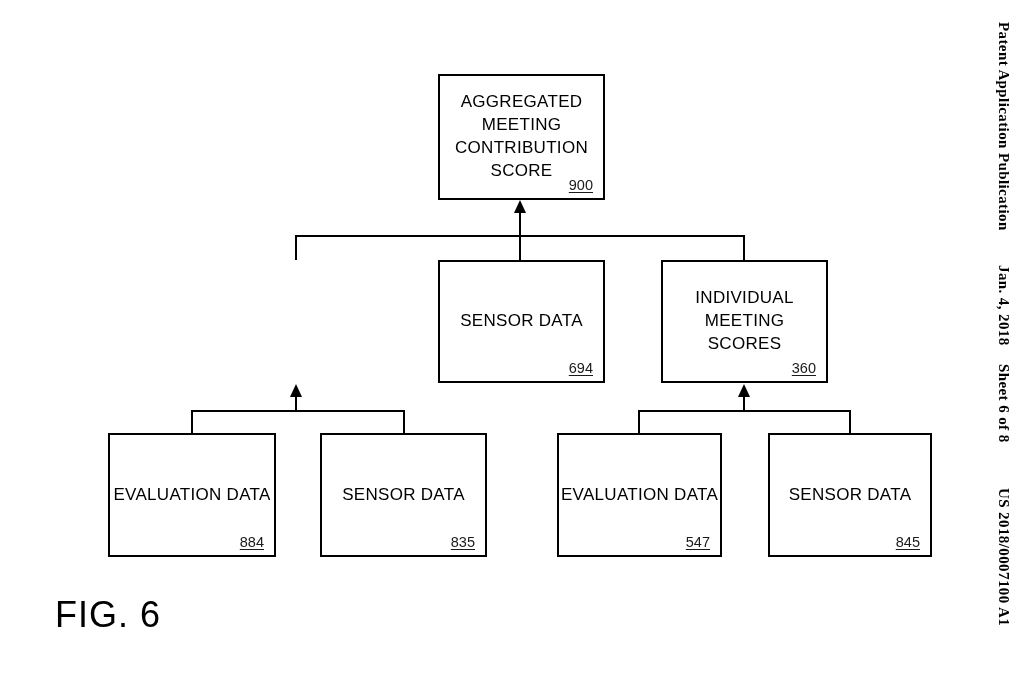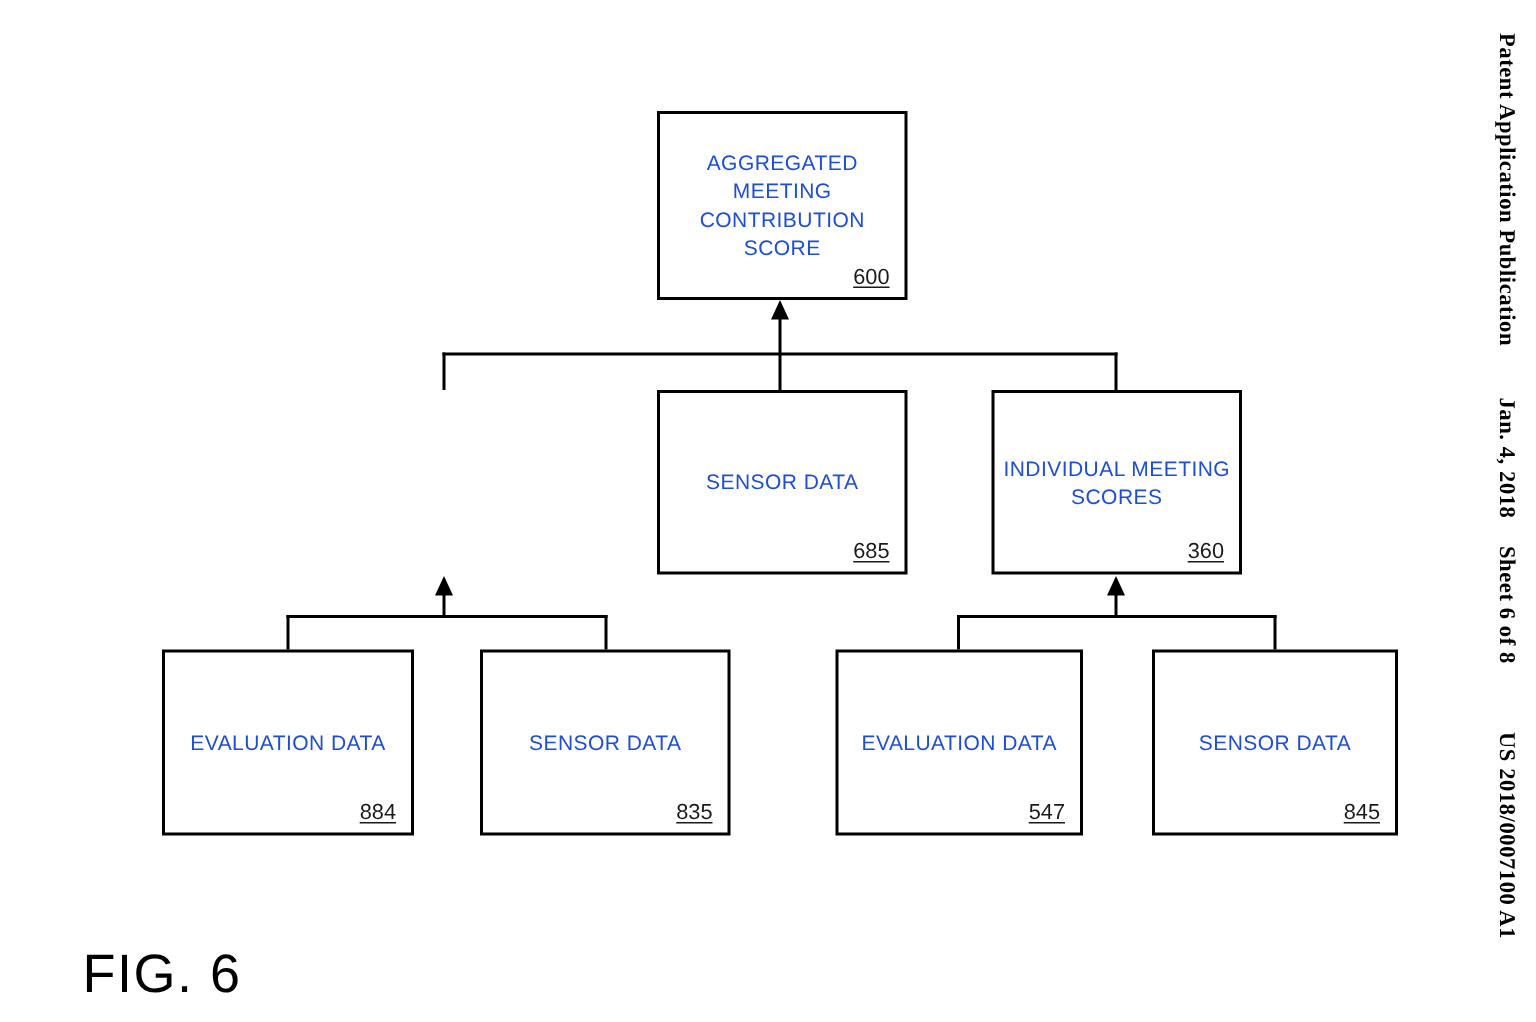--- a/index.html
+++ b/index.html
@@ -16,26 +16,26 @@
   
   .node {
     position: absolute;
     border: 2px solid #000;
     background: #fff;
     display: flex;
     align-items: center;
     justify-content: center;
   }
   .node-title {
-    font-size: 14px;
+    font-size: 17px;
     line-height: 1.35;
     letter-spacing: 0.3px;
     text-align: center;
     white-space: pre-line;
-    color: #1d4ed8;
+    color: #000000;
   }
   .node-ref {
     position: absolute;
     right: 10px;
     bottom: 5px;
     font-size: 14.5px;
     text-decoration: underline;
     text-underline-offset: 2px;
     color: #1a1a1a;
   }
@@ -49,21 +49,20 @@
     border-bottom: 13px solid #000;
   }
   
   .fig-label {
     position: absolute;
     left: 55px;
     top: 594px;
     font-size: 36px;
     letter-spacing: 1px;
     color: #000;
-    margin-top: 34px;
   }
   
   .page-header {
     position: absolute;
     top: 0;
     right: 12px;
     height: 681px;
     writing-mode: vertical-rl;
     font-family: "Liberation Serif", serif;
     font-weight: bold;
@@ -86,27 +85,27 @@
     <span class="hdr-pub">Patent Application Publication</span>
     <span class="hdr-date">Jan. 4, 2018</span>
     <span class="hdr-sheet">Sheet 6 of 8</span>
     <span class="hdr-doc">US 2018/0007100 A1</span>
   </div>
 
   <div class="node" style="left:438px; top:74px;  width:167px; height:126px;">
     <span class="node-title">AGGREGATED
 MEETING
 CONTRIBUTION SCORE</span>
-    <span class="node-ref">600</span>
+    <span class="node-ref">900</span>
   </div>
 
 
   <div class="node" style="left:438px; top:260px; width:167px; height:123px;">
     <span class="node-title">SENSOR DATA</span>
-    <span class="node-ref">685</span>
+    <span class="node-ref">694</span>
   </div>
 
   <div class="node" style="left:661px; top:260px; width:167px; height:123px;">
     <span class="node-title">INDIVIDUAL MEETING
 SCORES</span>
     <span class="node-ref">360</span>
   </div>
 
   <div class="node" style="left:108px; top:433px; width:168px; height:124px;">
     <span class="node-title">EVALUATION DATA</span>

